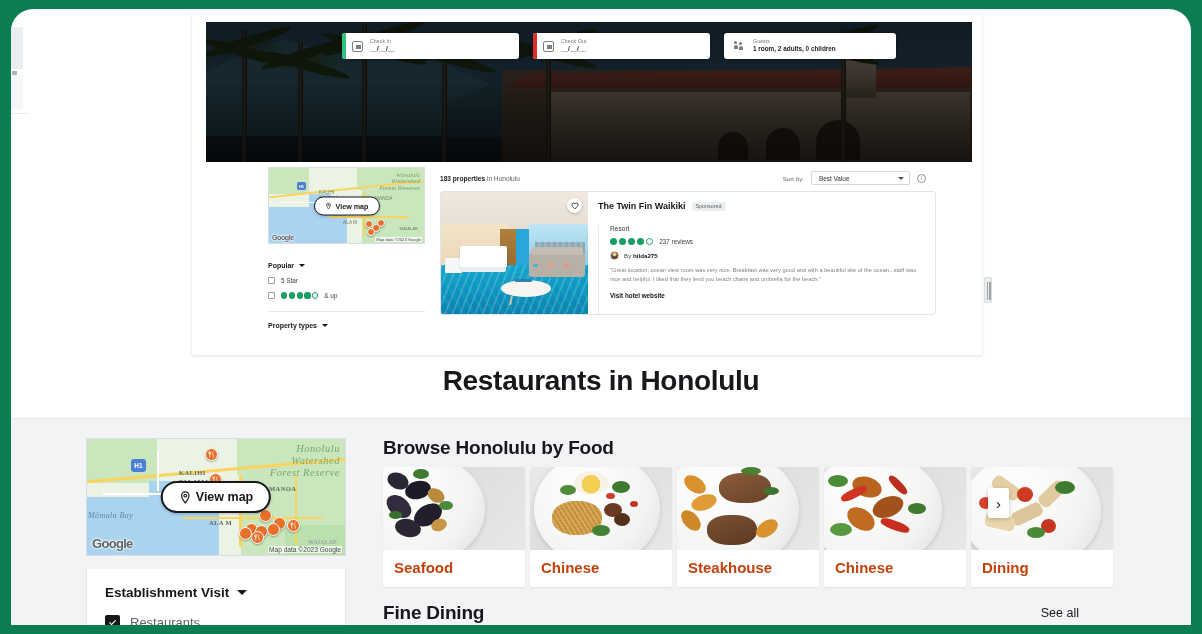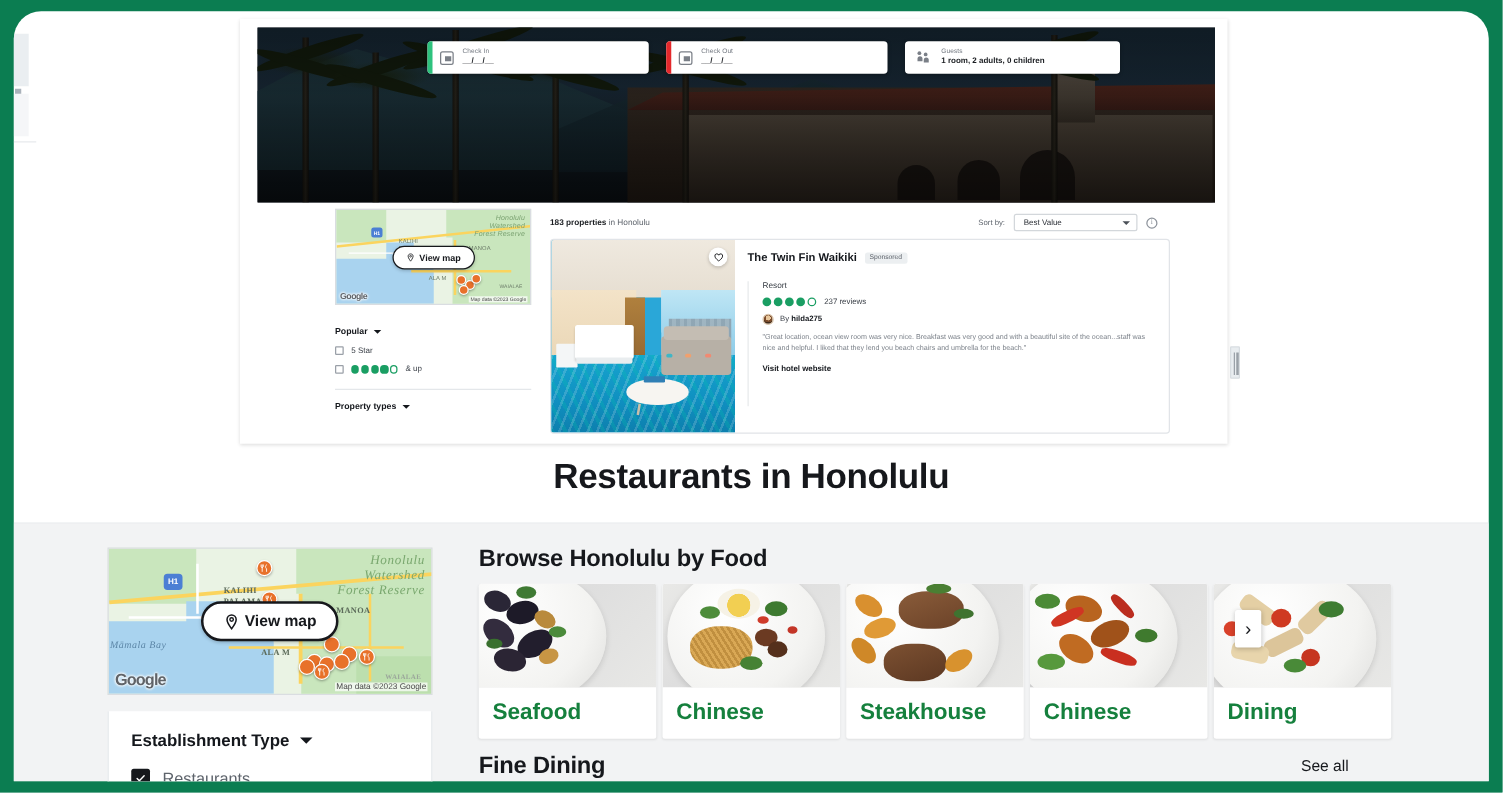--- a/index.html
+++ b/index.html
@@ -212,21 +212,21 @@
     padding:0 5px 0 7px; font-size:6.4px; color:#2b2f36; background:#fff;
   }
   .caret { width:0;height:0; border-left:3px solid transparent; border-right:3px solid transparent; border-top:3.4px solid #4b5158; }
   .info-i {
     width:9px;height:9px;border:1px solid #8d939b;border-radius:50%;
     display:flex;align-items:center;justify-content:center;
     font-size:6px;color:#8d939b; font-family:"Liberation Serif",serif;
   }
 
   .hotel-card {
-    position:absolute; left:234px; top:24px; width:496px; height:156px;
+    position:absolute; left:234px; top:24px; width:496px; height:124px;
     background:#fff; border:1px solid #e1e4e8; border-radius:3px;
     display:flex; overflow:hidden;
   }
   .hc-photo { position:relative; width:147px; flex:0 0 auto; overflow:hidden; background:#2aa7d8; }
   .room-ceiling{ position:absolute; left:0; top:0; width:100%; height:30%; background:linear-gradient(180deg,#efe9df,#e6ded1); }
   .room-wall { position:absolute; left:0; top:26%; width:46%; height:44%; background:linear-gradient(180deg,#f3e3c8,#e8d4b2); }
   .room-door { position:absolute; left:40%; top:30%; width:11%; height:42%; background:linear-gradient(180deg,#b0803d,#8d6230); }
   .room-window{ position:absolute; right:0; top:26%; width:40%; height:44%; background:linear-gradient(180deg,#bfe6f5,#7ec4e4); }
   .room-sky { position:absolute; right:0; top:26%; width:40%; height:22%; background:linear-gradient(180deg,#cfe9f7,#a8d3ea); }
   .room-city{ position:absolute; right:2%; top:41%; width:34%; height:10%; background:repeating-linear-gradient(90deg,#8a9aa6 0 3px,#9dacb6 3px 6px); opacity:.8; }
@@ -353,21 +353,21 @@
     width:142px; background:#fff; border-radius:2px; overflow:hidden;
     box-shadow:0 1px 2px rgba(0,0,0,.08);
   }
   .food-img { height:83px; position:relative; overflow:hidden; }
   .marble { position:absolute; inset:0; background:linear-gradient(135deg,#e9e9e7 0%,#dedede 40%,#e8e8e6 100%); }
   .plate {
     position:absolute; border-radius:50%;
     background: radial-gradient(circle at 38% 32%, #ffffff 0%, #f3f3f1 62%, #dcdcda 100%);
     box-shadow:0 2px 5px rgba(0,0,0,.13);
   }
-  .food-label { padding:9px 11px 11px; font-size:18px; font-weight:700; color:#15803d; }
+  .food-label { padding:9px 11px 11px; font-size:15px; font-weight:700; color:#c2410c; }
   .blob { position:absolute; border-radius:50%; }
   .carousel-next {
     position:absolute; left:1062px; top:479px; width:21px; height:30px;
     background:#fff; border-radius:2px; box-shadow:0 1px 4px rgba(0,0,0,.22);
     display:flex; align-items:center; justify-content:center; z-index:9;
   }
 
   
   #fine-row {
     position:absolute; left:372px; right:112px; top:183px;
@@ -648,21 +648,21 @@
               </svg>
           </span>
           <span>View map</span>
         </div>
         <div class="gm-logo">Google</div>
         <div class="gm-attr">Map data ©2023 Google</div>
       </div>
 
       <div id="est-panel">
         <div class="filter-head">
-          <span>Establishment Type</span>
+          <span>Establishment Visit</span>
           <span class="chev"></span>
         </div>
         <div class="est-row">
           <span class="cbx-checked">
             <svg width="9" height="9" viewBox="0 0 16 16">
                 <path d="M3 8.4l3.2 3.2L13 4.6" fill="none" stroke="#fff" stroke-width="2" stroke-linecap="round" stroke-linejoin="round"></path>
               </svg>
           </span>
           <span class="est-label">Restaurants</span>
         </div>

